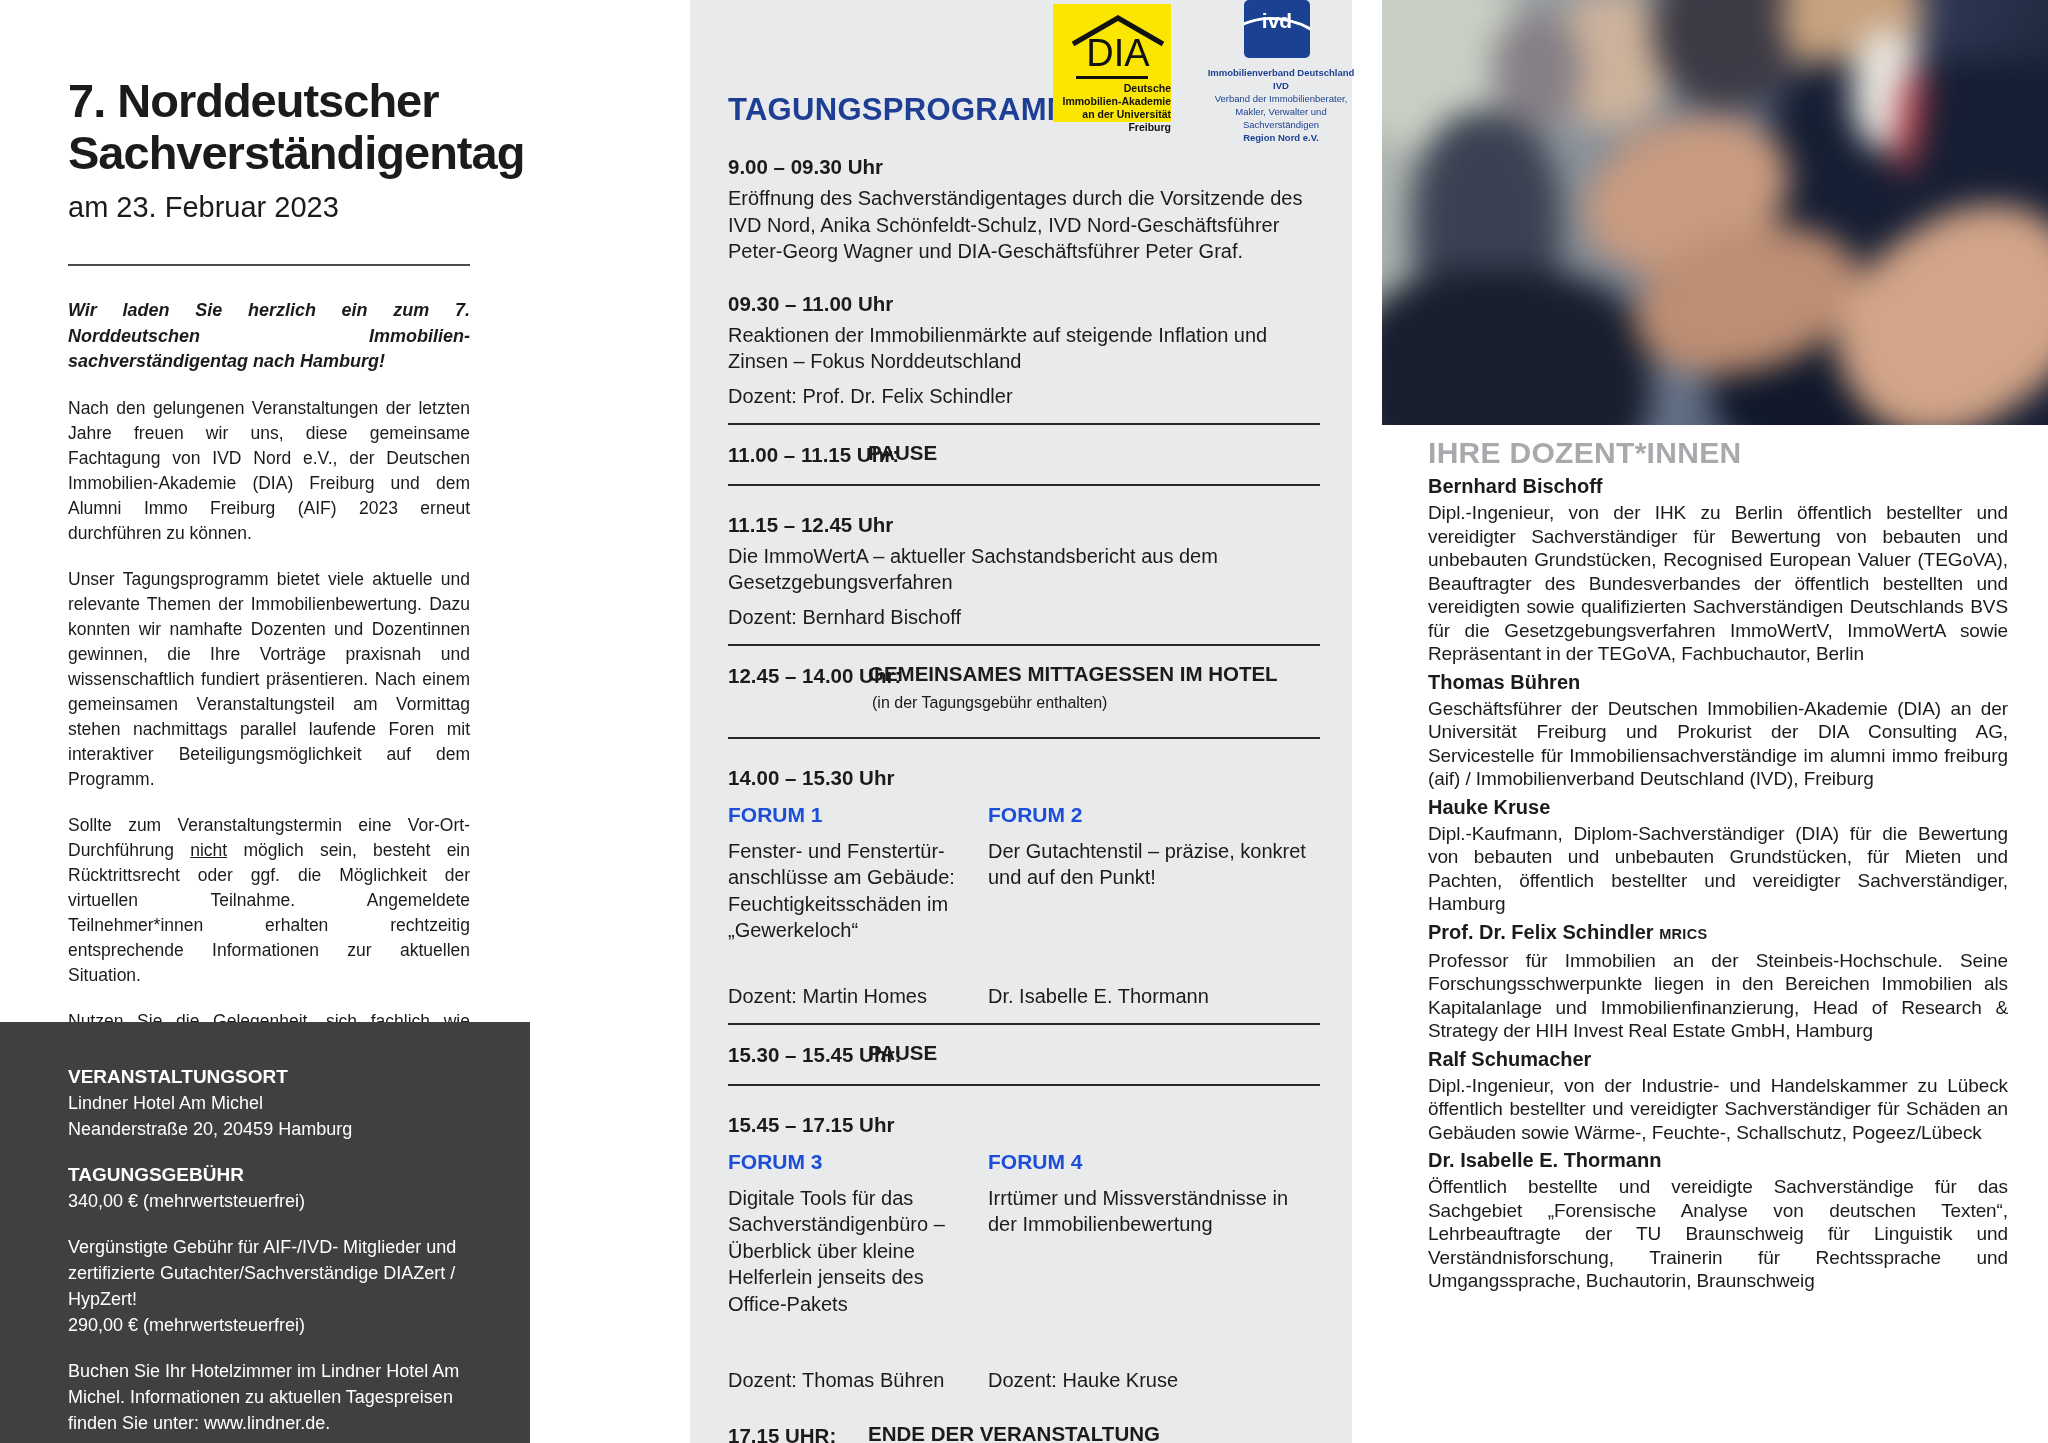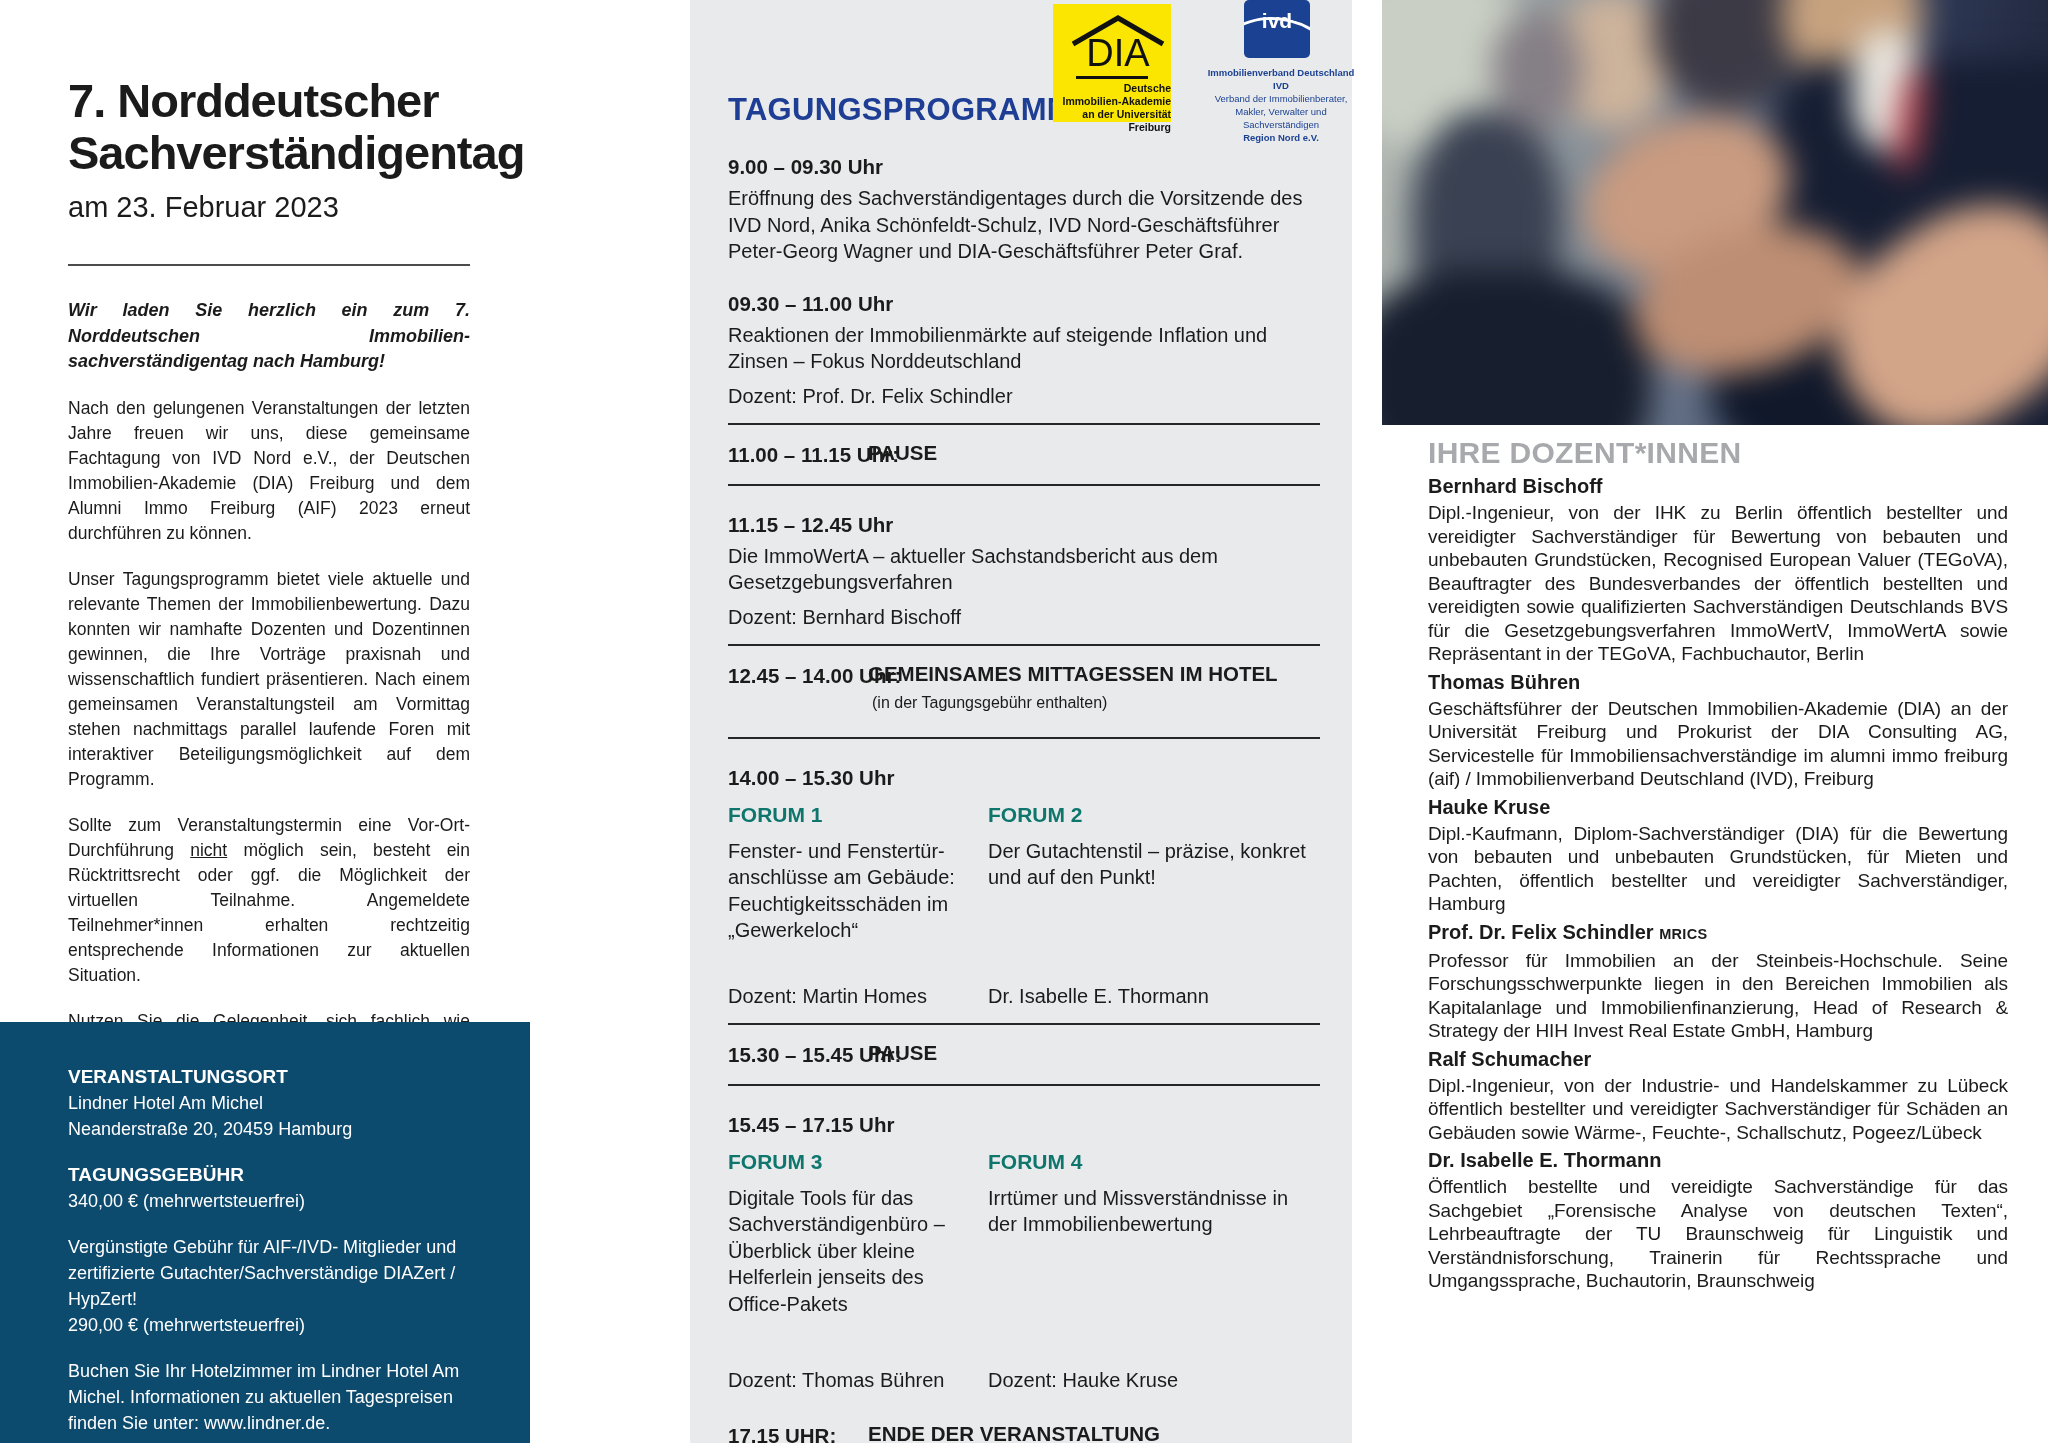--- a/index.html
+++ b/index.html
@@ -10,42 +10,42 @@
   .col-left{position:absolute;left:68px;top:60px;width:402px;margin-top:15px;}
   .title{font-size:47px;line-height:52px;font-weight:bold;letter-spacing:-1px;margin:0;}
   .date{font-size:29px;font-weight:normal;margin-top:12px;}
   .rule{border:none;border-top:2px solid #4c4c4c;margin:40px 0 0 0;}
   .intro{font-weight:bold;font-style:italic;font-size:18px;line-height:25.5px;margin:32px 0 0;text-align:justify;}
   .bodyp{font-size:17.5px;line-height:25px;margin:21px 0 0;text-align:justify;}
   .u{text-decoration:underline;}
   .sigs{margin-top:23px;font-size:17.5px;line-height:26.5px;}
 
   
-  .green-box{position:absolute;left:0;top:1022px;width:530px;height:421px;background:#0c4a6e;color:#fff;
+  .green-box{position:absolute;left:0;top:1022px;width:530px;height:421px;background:#404040;color:#fff;
              padding:42px 58px 0 68px;box-sizing:border-box;font-size:18px;line-height:26px;}
   .g-head{font-weight:bold;font-size:19px;}
   .g-gap{height:20px;}
 
   
   .col-mid{position:absolute;left:690px;top:0;width:662px;height:1443px;background:#e9eaeb;
            padding:52px 32px 0 38px;box-sizing:border-box;}
   .prog-head{color:#1d3e94;font-size:31px;font-weight:bold;letter-spacing:0.3px;margin-top:40px;}
   .session{margin-top:25px;}
   .time{font-size:20.5px;font-weight:bold;line-height:27px;}
   .pbody{font-size:20px;line-height:26.5px;margin:5px 0 0;max-width:600px;}
   .dozent{font-size:20px;margin-top:10px;}
   .divider{border-top:2px solid #262626;margin:15px 0 0 0;}
   .row{position:relative;font-size:20.5px;font-weight:bold;margin-top:16px;height:28px;}
   .plabel{position:absolute;left:140px;top:0;}
   .row.lunch{height:60px;}
   .lunch-desc{position:absolute;left:140px;top:0;width:462px;}
   .lunch-sub{display:block;font-weight:normal;font-size:16px;margin-top:8px;padding-left:4px;}
   .forums{display:grid;grid-template-columns:250px 1fr;column-gap:10px;margin-top:12px;}
   .forum{display:flex;flex-direction:column;}
-  .forum-title{color:#0f766e;font-weight:bold;font-size:21px;margin-bottom:11px;}
+  .forum-title{color:#1d4ed8;font-weight:bold;font-size:21px;margin-bottom:11px;}
   .forum-text{font-size:20px;line-height:26.5px;margin:0;}
   .forum .dozent{margin-top:auto;}
   .forums.f12{height:205px;}
   .forums.f34{height:242px;}
   .row.ende{margin-top:30px;}
 
   
   .dia-logo{position:absolute;left:1053px;top:4px;width:118px;height:118px;background:#FAE600;
             text-align:right;box-sizing:border-box;padding-top:6px;}
   .dia-lines{color:#111;font-weight:bold;font-size:10.5px;line-height:13px;margin-top:3px;}

